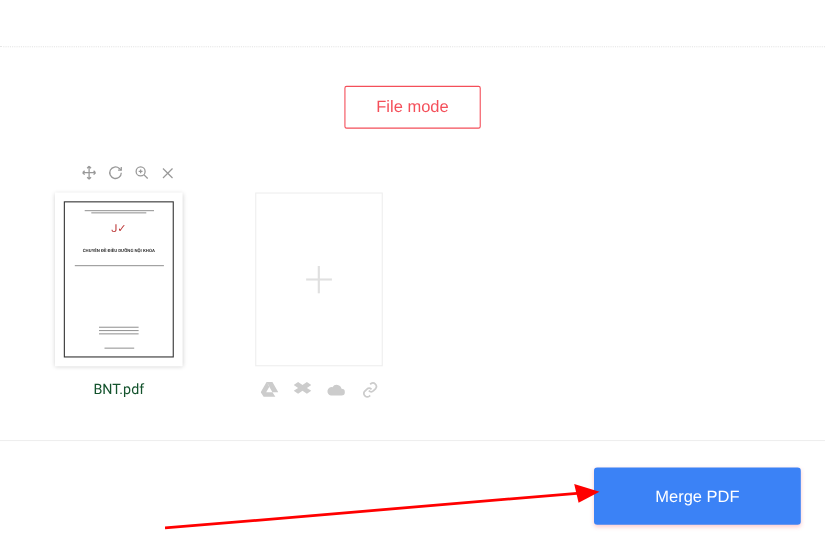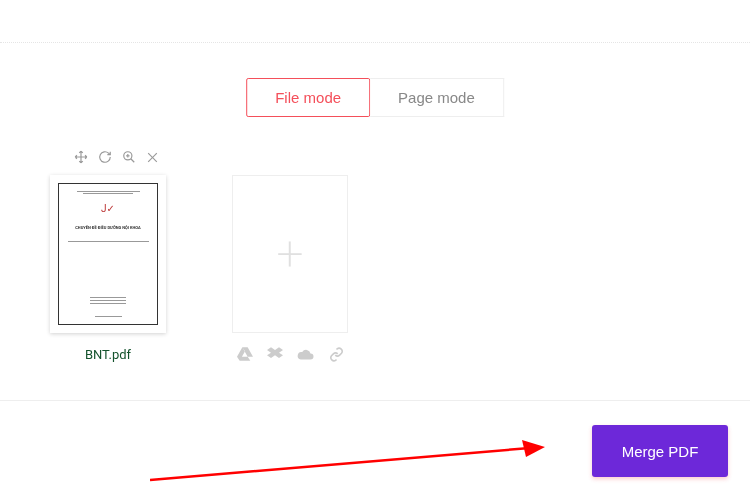--- a/index.html
+++ b/index.html
@@ -136,23 +136,23 @@
     top: 400px;
     left: 0;
     right: 0;
     height: 1px;
     background: #eee;
   }
   .merge-btn {
     position: absolute;
     right: 22px;
     top: 425px;
-    width: 136px;
+    width: 188px;
     height: 52px;
-    background: #6d28d9;
+    background: #3b82f6;
     color: #fff;
     border: none;
     border-radius: 3px;
     font-size: 15px;
     cursor: pointer;
     box-shadow: 0 2px 4px rgba(244,79,90,0.3);
   }
   .arrow {
     position: absolute;
     left: 150px;
@@ -162,21 +162,20 @@
     pointer-events: none;
   }
 </style>
 </head>
 <body>
 
 <div class="top-border"></div>
 
 <div class="mode-tabs">
   <button class="mode-tab active">File mode</button>
-  <button class="mode-tab inactive">Page mode</button>
 </div>
 
 <div class="file-toolbar">
   <span>
     <svg width="14" height="14" viewBox="0 0 24 24" fill="none" stroke="#999" stroke-width="2">
         <path d="M12 2v20M2 12h20M12 2l-3 3M12 2l3 3M12 22l-3-3M12 22l3-3M2 12l3-3M2 12l3 3M22 12l-3-3M22 12l-3 3"></path>
       </svg>
   </span>
   <span>
     <svg width="14" height="14" viewBox="0 0 24 24" fill="none" stroke="#999" stroke-width="2">

